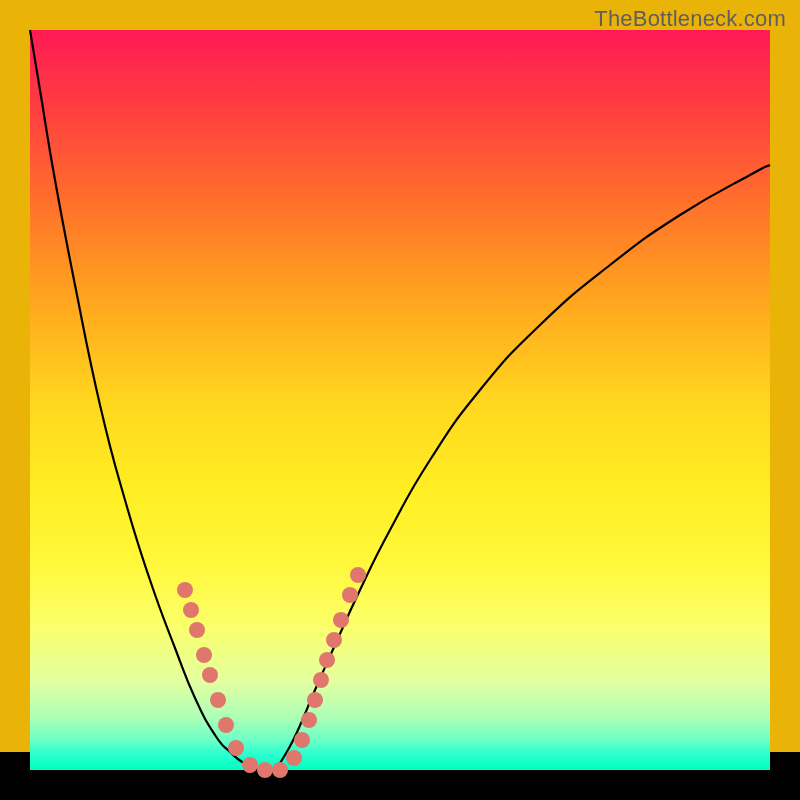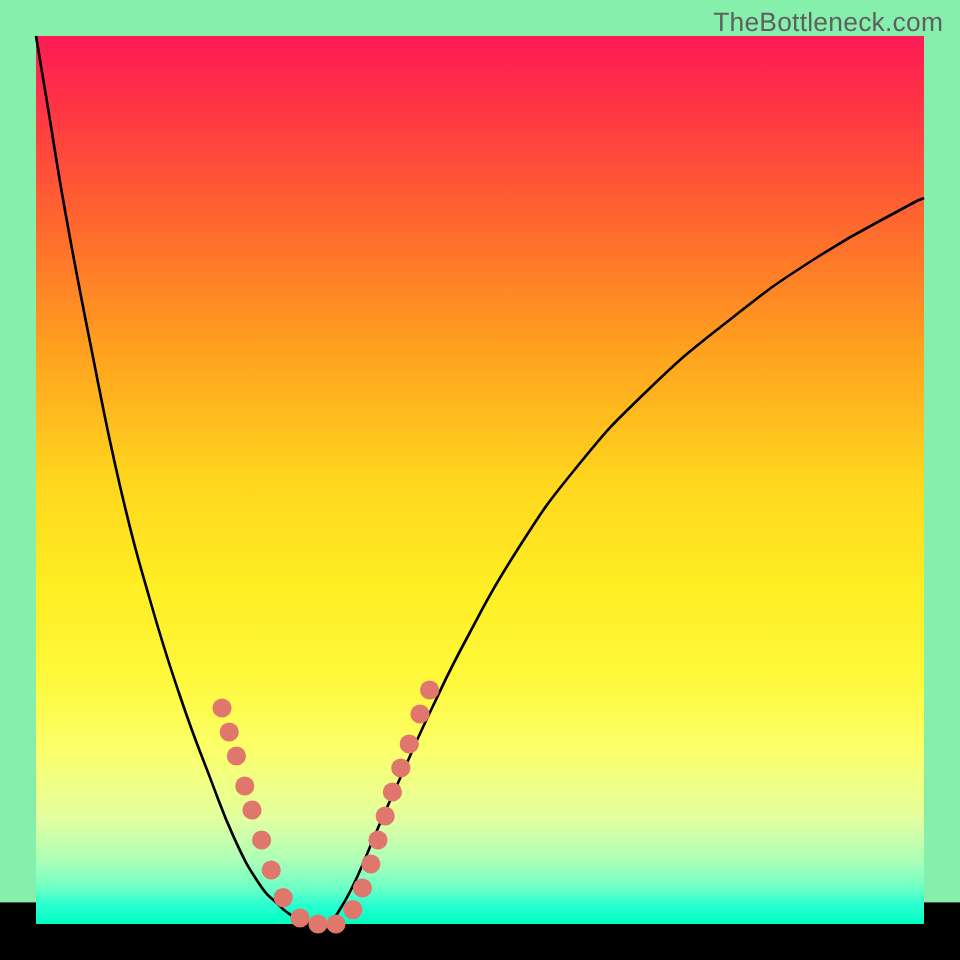--- a/index.html
+++ b/index.html
@@ -8,21 +8,21 @@
     width: 800px;
     height: 800px;
     overflow: hidden;
     background: #000;
     font-family: Arial, Helvetica, sans-serif;
   }
   .frame {
     position: relative;
     width: 800px;
     height: 752px;
-    background: #86efac;
+    background: #eab308;
   }
   .plot-area {
     position: absolute;
     left: 30px;
     top: 30px;
     width: 740px;
     height: 740px;
     background: linear-gradient(to bottom,
       #ff1a55 0%,
       #ff3c41 10%,

